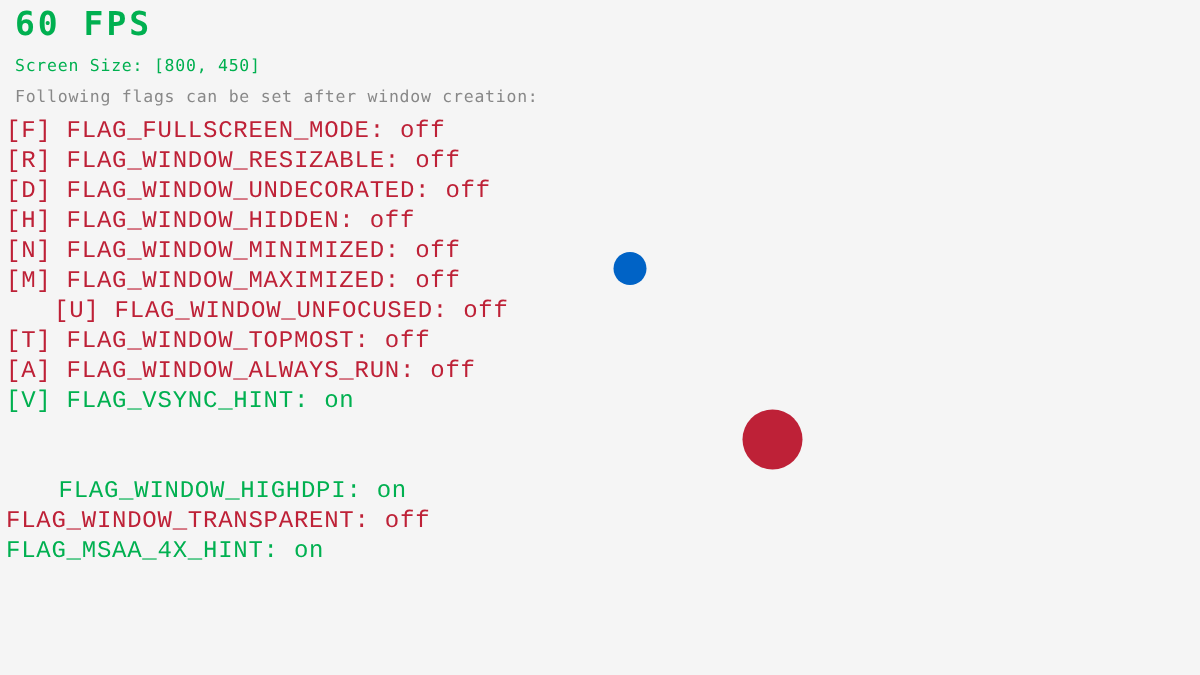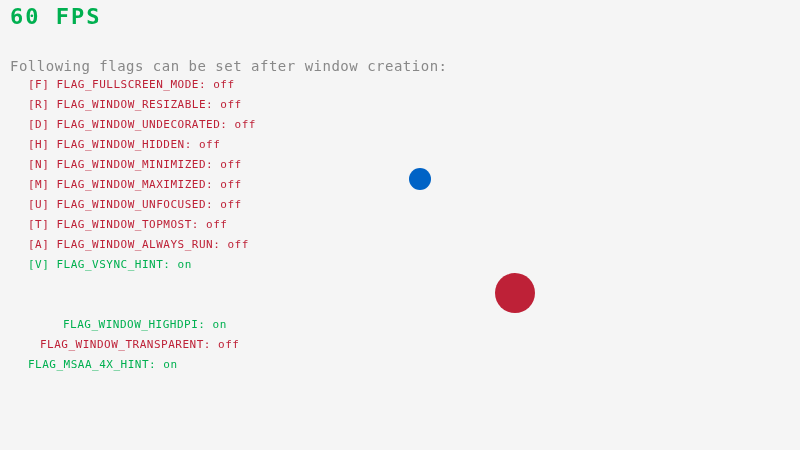--- a/index.html
+++ b/index.html
@@ -38,30 +38,31 @@
 
   #screen-size {
     left: 10px;
     top: 38px;
     font-size: 11px;
     color: #00b050;
   }
 
   .section-header {
     left: 10px;
-    font-size: 14px;
+    font-size: 11px;
     color: #888888;
   }
 
   #header-after  { top: 59px; }
   #header-before { top: 299px; }
 
   .flag-line {
-    left: 28px;
-    font-size: 11px;
+    left: 4px;
+    font-size: 16px;
+    font-family: Liberation Mono, monospace;
   }
   .flag-line .flag-key,
   .flag-line .flag-name,
   .flag-line .flag-state {
     display: inline;
   }
   .state-off { color: #be2137; }
   .state-on  { color: #00b050; }
 
   
@@ -84,39 +85,40 @@
     background: #be2137;
   }
 </style>
 </head>
 <body>
 
 <div id="app" style="background: rgb(245, 245, 245);">
 
   <div class="txt" id="fps-counter" style="color: rgb(0, 176, 80);">60 FPS</div>
 
+  <div class="txt" id="screen-size" style="color: rgb(0, 176, 80);">Screen Size: [800, 450]</div>
 
   <div class="txt section-header" id="header-after" style="color: rgb(136, 136, 136);">Following flags can be set after window creation:</div>
 
   <div id="flags-after-creation">
       <div class="txt flag-line" style="top: 79px; color: rgb(190, 33, 55);"><span class="flag-key">[F] </span><span class="flag-name">FLAG_FULLSCREEN_MODE: </span><span class="flag-state state-off">off</span></div>
       <div class="txt flag-line" style="top: 99px; color: rgb(190, 33, 55);"><span class="flag-key">[R] </span><span class="flag-name">FLAG_WINDOW_RESIZABLE: </span><span class="flag-state state-off">off</span></div>
       <div class="txt flag-line" style="top: 119px; color: rgb(190, 33, 55);"><span class="flag-key">[D] </span><span class="flag-name">FLAG_WINDOW_UNDECORATED: </span><span class="flag-state state-off">off</span></div>
       <div class="txt flag-line" style="top: 139px; color: rgb(190, 33, 55);"><span class="flag-key">[H] </span><span class="flag-name">FLAG_WINDOW_HIDDEN: </span><span class="flag-state state-off">off</span></div>
       <div class="txt flag-line" style="top: 159px; color: rgb(190, 33, 55);"><span class="flag-key">[N] </span><span class="flag-name">FLAG_WINDOW_MINIMIZED: </span><span class="flag-state state-off">off</span></div>
       <div class="txt flag-line" style="top: 179px; color: rgb(190, 33, 55);"><span class="flag-key">[M] </span><span class="flag-name">FLAG_WINDOW_MAXIMIZED: </span><span class="flag-state state-off">off</span></div>
-      <div class="txt flag-line" style="top: 199px; color: rgb(190, 33, 55);"><span class="flag-key">[U] </span><span class="flag-name">FLAG_WINDOW_UNFOCUSED: </span><span class="flag-state state-off">off</span></div>
+      <div class="txt flag-line" style="top: 199px; color: rgb(190, 33, 55); margin-left: 32px;"><span class="flag-key">[U] </span><span class="flag-name">FLAG_WINDOW_UNFOCUSED: </span><span class="flag-state state-off">off</span></div>
       <div class="txt flag-line" style="top: 219px; color: rgb(190, 33, 55);"><span class="flag-key">[T] </span><span class="flag-name">FLAG_WINDOW_TOPMOST: </span><span class="flag-state state-off">off</span></div>
       <div class="txt flag-line" style="top: 239px; color: rgb(190, 33, 55);"><span class="flag-key">[A] </span><span class="flag-name">FLAG_WINDOW_ALWAYS_RUN: </span><span class="flag-state state-off">off</span></div>
       <div class="txt flag-line" style="top: 259px; color: rgb(0, 176, 80);"><span class="flag-key">[V] </span><span class="flag-name">FLAG_VSYNC_HINT: </span><span class="flag-state state-on">on</span></div>
     </div>
 
 
   <div id="flags-before-creation">
       <div class="txt flag-line" style="top: 319px; color: rgb(0, 176, 80); margin-left: 35px;"><span class="flag-name">FLAG_WINDOW_HIGHDPI: </span><span class="flag-state state-on">on</span></div>
-      <div class="txt flag-line" style="top: 339px; color: rgb(190, 33, 55); margin-left: 12px;"><span class="flag-name">FLAG_WINDOW_TRANSPARENT: </span><span class="flag-state state-off">off</span></div>
+      <div class="txt flag-line" style="top: 339px; color: rgb(190, 33, 55);"><span class="flag-name">FLAG_WINDOW_TRANSPARENT: </span><span class="flag-state state-off">off</span></div>
       <div class="txt flag-line" style="top: 359px; color: rgb(0, 176, 80);"><span class="flag-name">FLAG_MSAA_4X_HINT: </span><span class="flag-state state-on">on</span></div>
     </div>
 
   <div class="ball" id="ball-blue" style="left: 409px; top: 168px; width: 22px; height: 22px; background: rgb(0, 99, 198);"></div>
   <div class="ball" id="ball-red" style="left: 495px; top: 273px; width: 40px; height: 40px; background: rgb(190, 33, 55);"></div>
 
 </div>
 
 </body></html>

